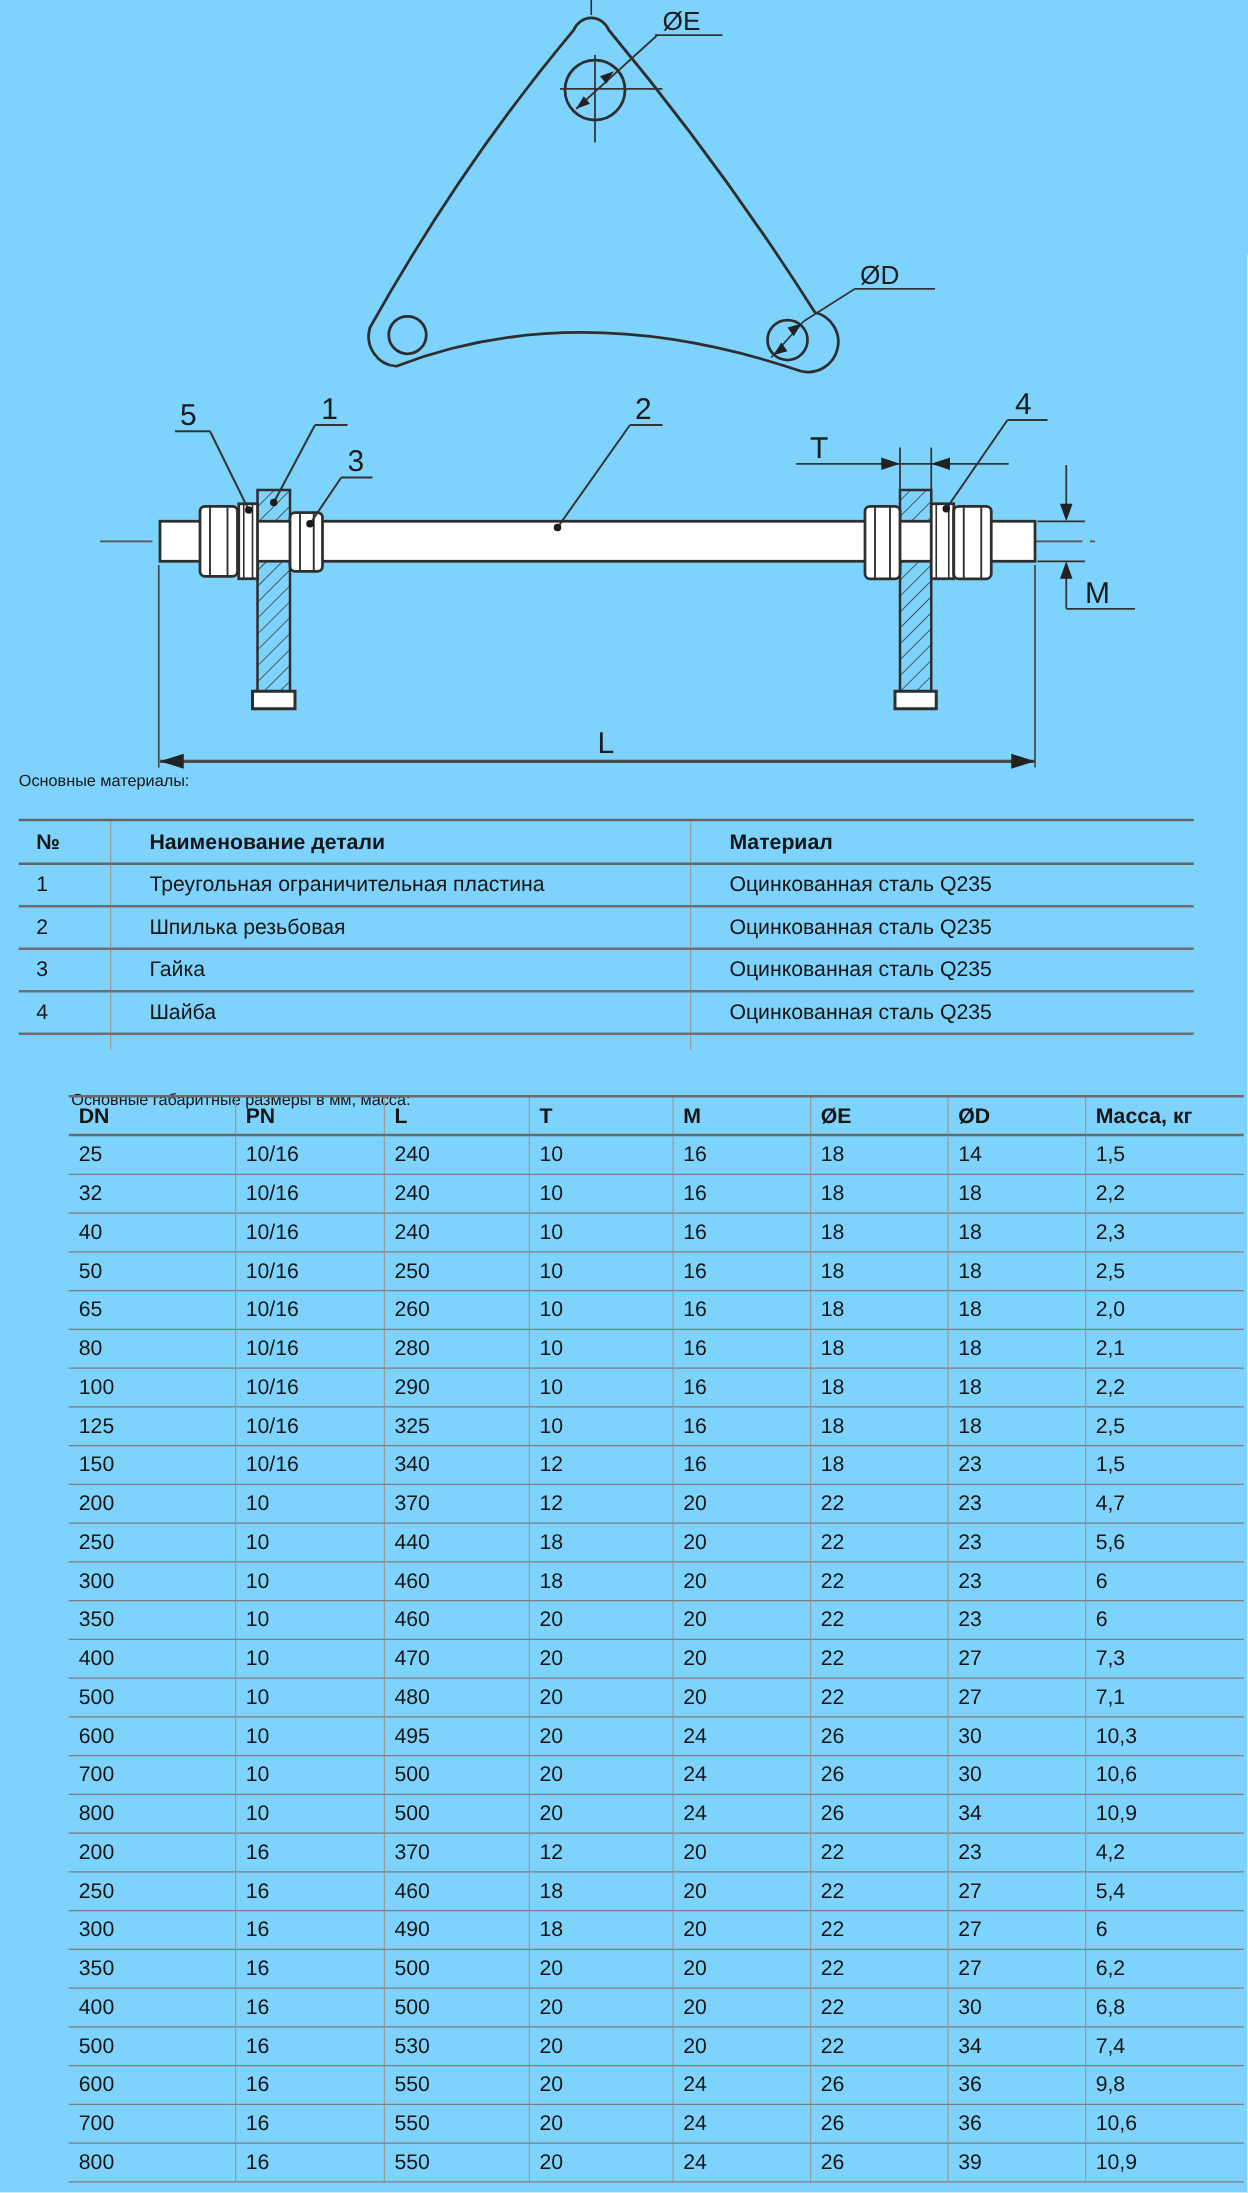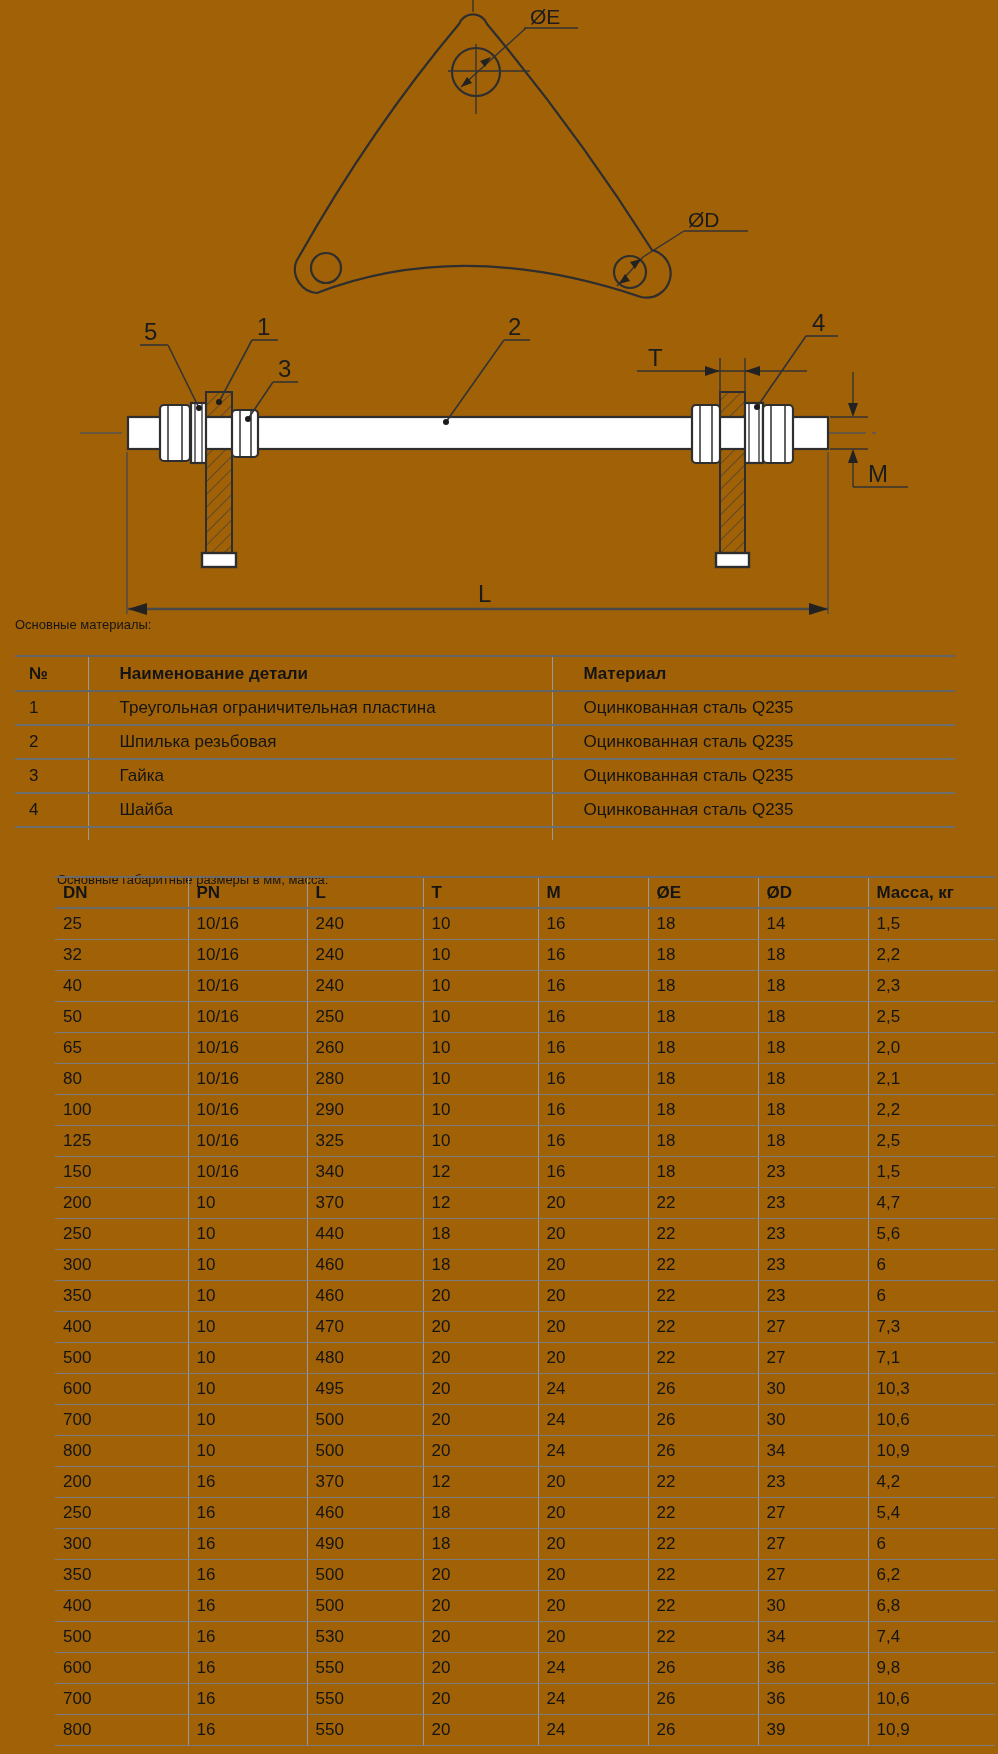--- a/index.html
+++ b/index.html
@@ -1,16 +1,16 @@
 <!DOCTYPE html>
 <html><head>
 <meta charset="utf-8">
 <style>
   html,body{margin:0;padding:0;background:#fff;}
-  .page{position:relative;width:998px;height:1754px;background:#a16207;overflow:hidden;
+  .page{position:relative;width:998px;height:1754px;background:#7dd3fc;overflow:hidden;
         font-family:"Liberation Sans",sans-serif;color:#111;}
   svg text{font-family:"Liberation Sans",sans-serif;fill:#1c1c1c;}
   .drawing{position:absolute;left:0;top:0;}
   .heading{position:absolute;font-size:13px;color:#151515;white-space:nowrap;}
   #materials-heading{left:15px;top:617px;}
   #dimensions-heading{left:57px;top:872px;}
   table{border-collapse:collapse;table-layout:fixed;position:absolute;
         font-size:17px;color:#141414;}
   td,th{padding:0 0 0 14px;text-align:left;font-weight:normal;overflow:hidden;white-space:nowrap;}
   th{font-weight:bold;}

